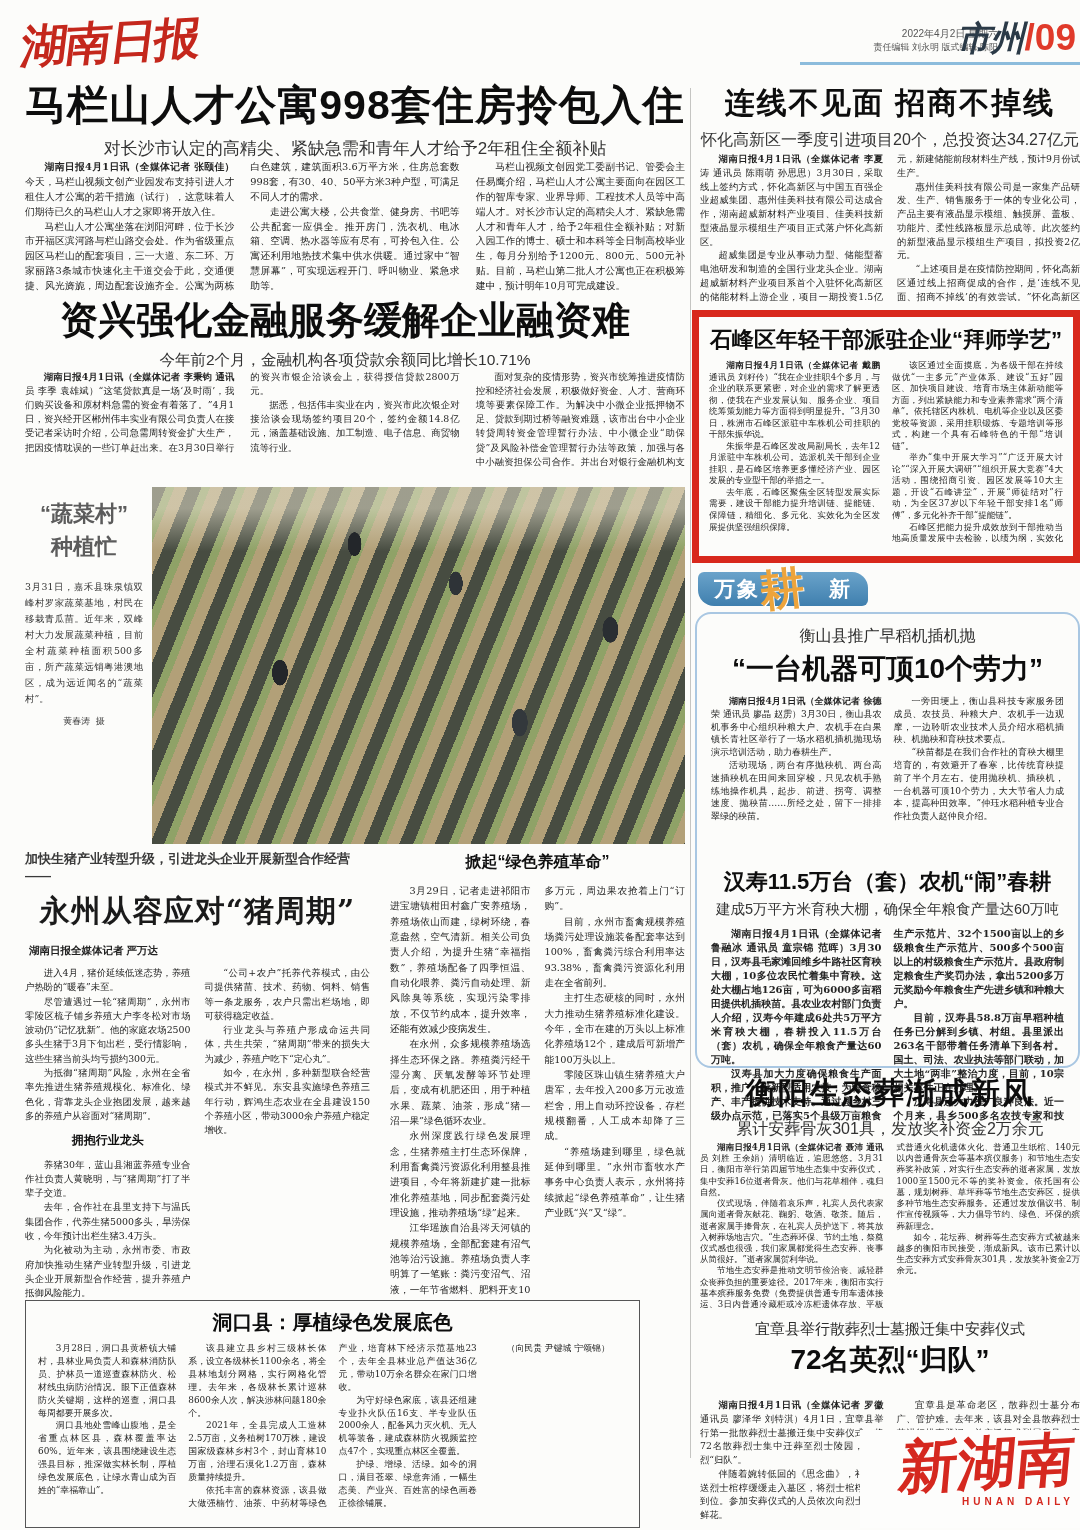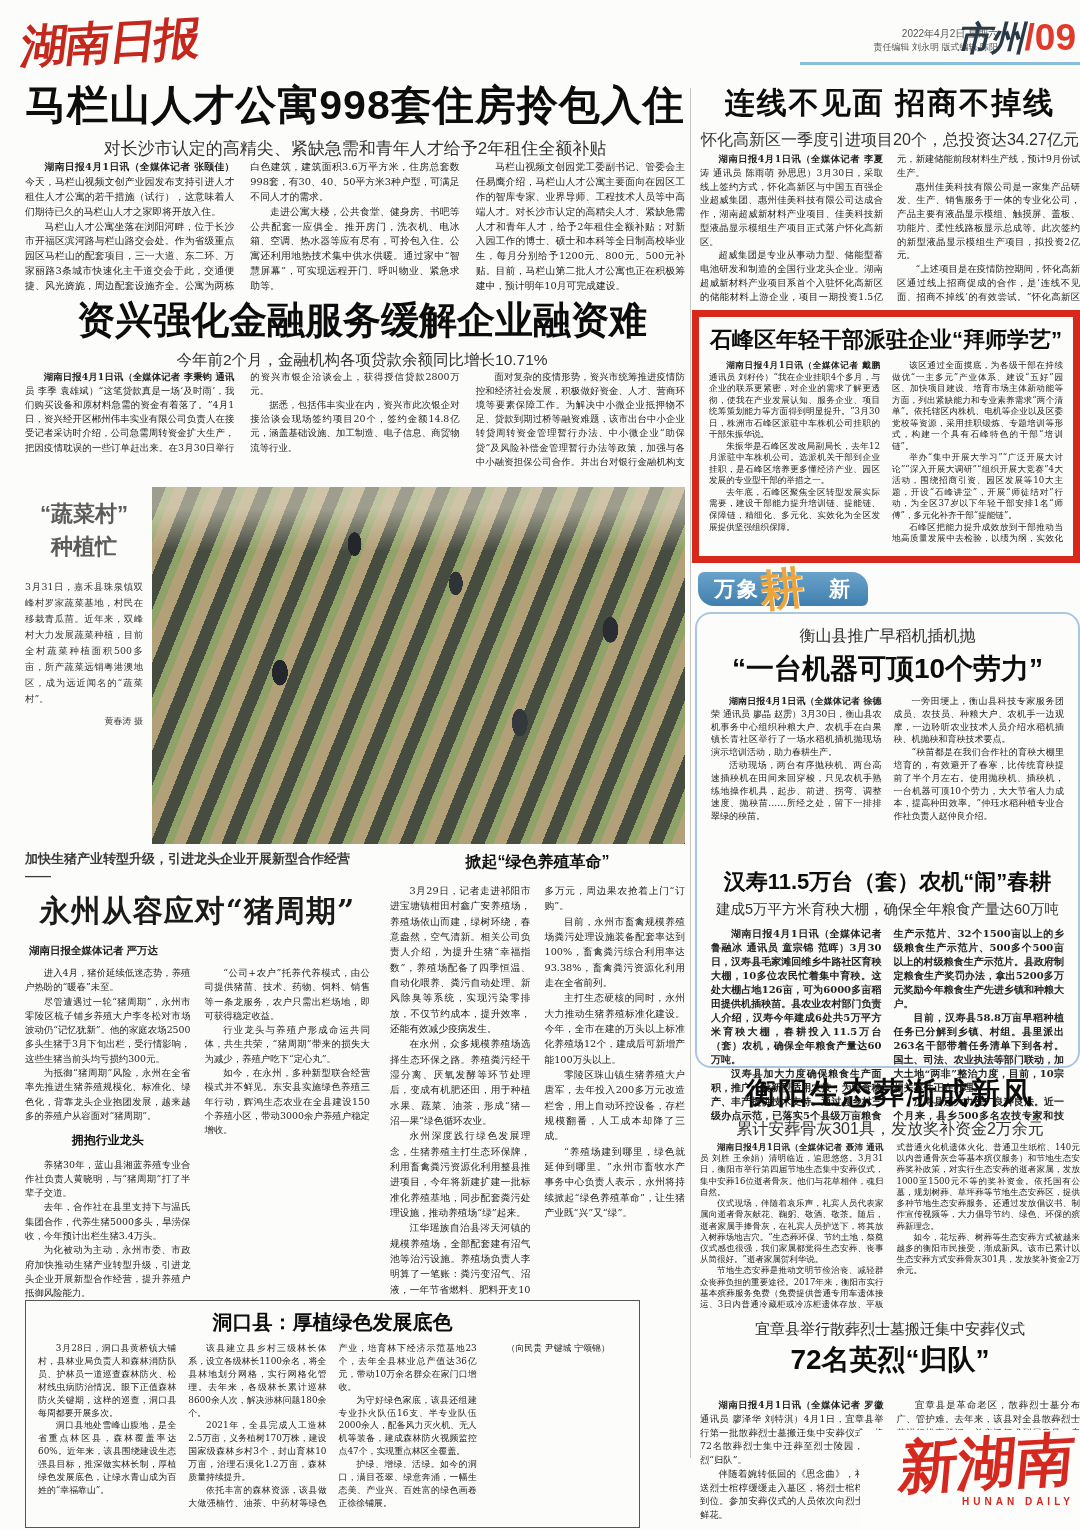--- a/index.html
+++ b/index.html
@@ -30,32 +30,32 @@
   .lead-bold p:first-child::first-line{font-weight:bold;}
 
   
   .a-head{position:absolute;left:25px;top:82px;width:660px;}
   .a-title{font-size:41px;letter-spacing:1px;}
   .a-sub{font-size:17px;margin-top:8px;color:#333;}
   .a-body{position:absolute;left:25px;top:160px;width:660px;height:140px;
           column-count:3;column-gap:16px;font-size:9.8px;line-height:1.52;}
 
   
-  .b-head{position:absolute;left:32px;top:299px;width:660px;}
+  .b-head{position:absolute;left:15px;top:299px;width:660px;}
   .b-title{font-size:38px;}
   .b-sub{font-size:15.5px;margin-top:7px;color:#333;}
   .b-body{position:absolute;left:25px;top:370px;width:660px;height:110px;
           column-count:3;column-gap:16px;font-size:9.4px;line-height:1.5;}
 
   
   .cap-box{position:absolute;left:25px;top:497px;width:118px;height:345px;}
   .cap-title{font-size:22px;font-weight:900;color:#5b5b5b;text-align:center;line-height:1.5;}
   .cap-text{margin-top:16px;font-size:9.4px;line-height:1.7;text-align:justify;
             font-family:"DejaVu Serif",serif;color:#333;}
-  .cap-credit{margin-top:8px;font-size:9px;text-align:right;color:#444;}
+  .cap-credit{margin-top:8px;font-size:9px;text-align:center;color:#444;font-family:Liberation Mono, monospace;}
   .photo{position:absolute;left:152px;top:487px;width:533px;height:357px;
          background:
            radial-gradient(ellipse 7px 12px at 38% 16%, #23262a 97%, transparent 100%),
            radial-gradient(ellipse 7px 12px at 57% 27%, #2e3337 97%, transparent 100%),
            radial-gradient(ellipse 8px 13px at 24% 52%, #23262a 97%, transparent 100%),
            radial-gradient(ellipse 8px 14px at 69% 66%, #33383c 97%, transparent 100%),
            radial-gradient(ellipse 8px 13px at 86% 40%, #2a2e32 97%, transparent 100%),
            linear-gradient(180deg, rgba(230,225,205,.55) 0 6%, rgba(255,255,255,0) 18%),
            repeating-linear-gradient(112deg,
              #474c41 0 13px, #8fa267 13px 21px, #b2a078 21px 33px);}

